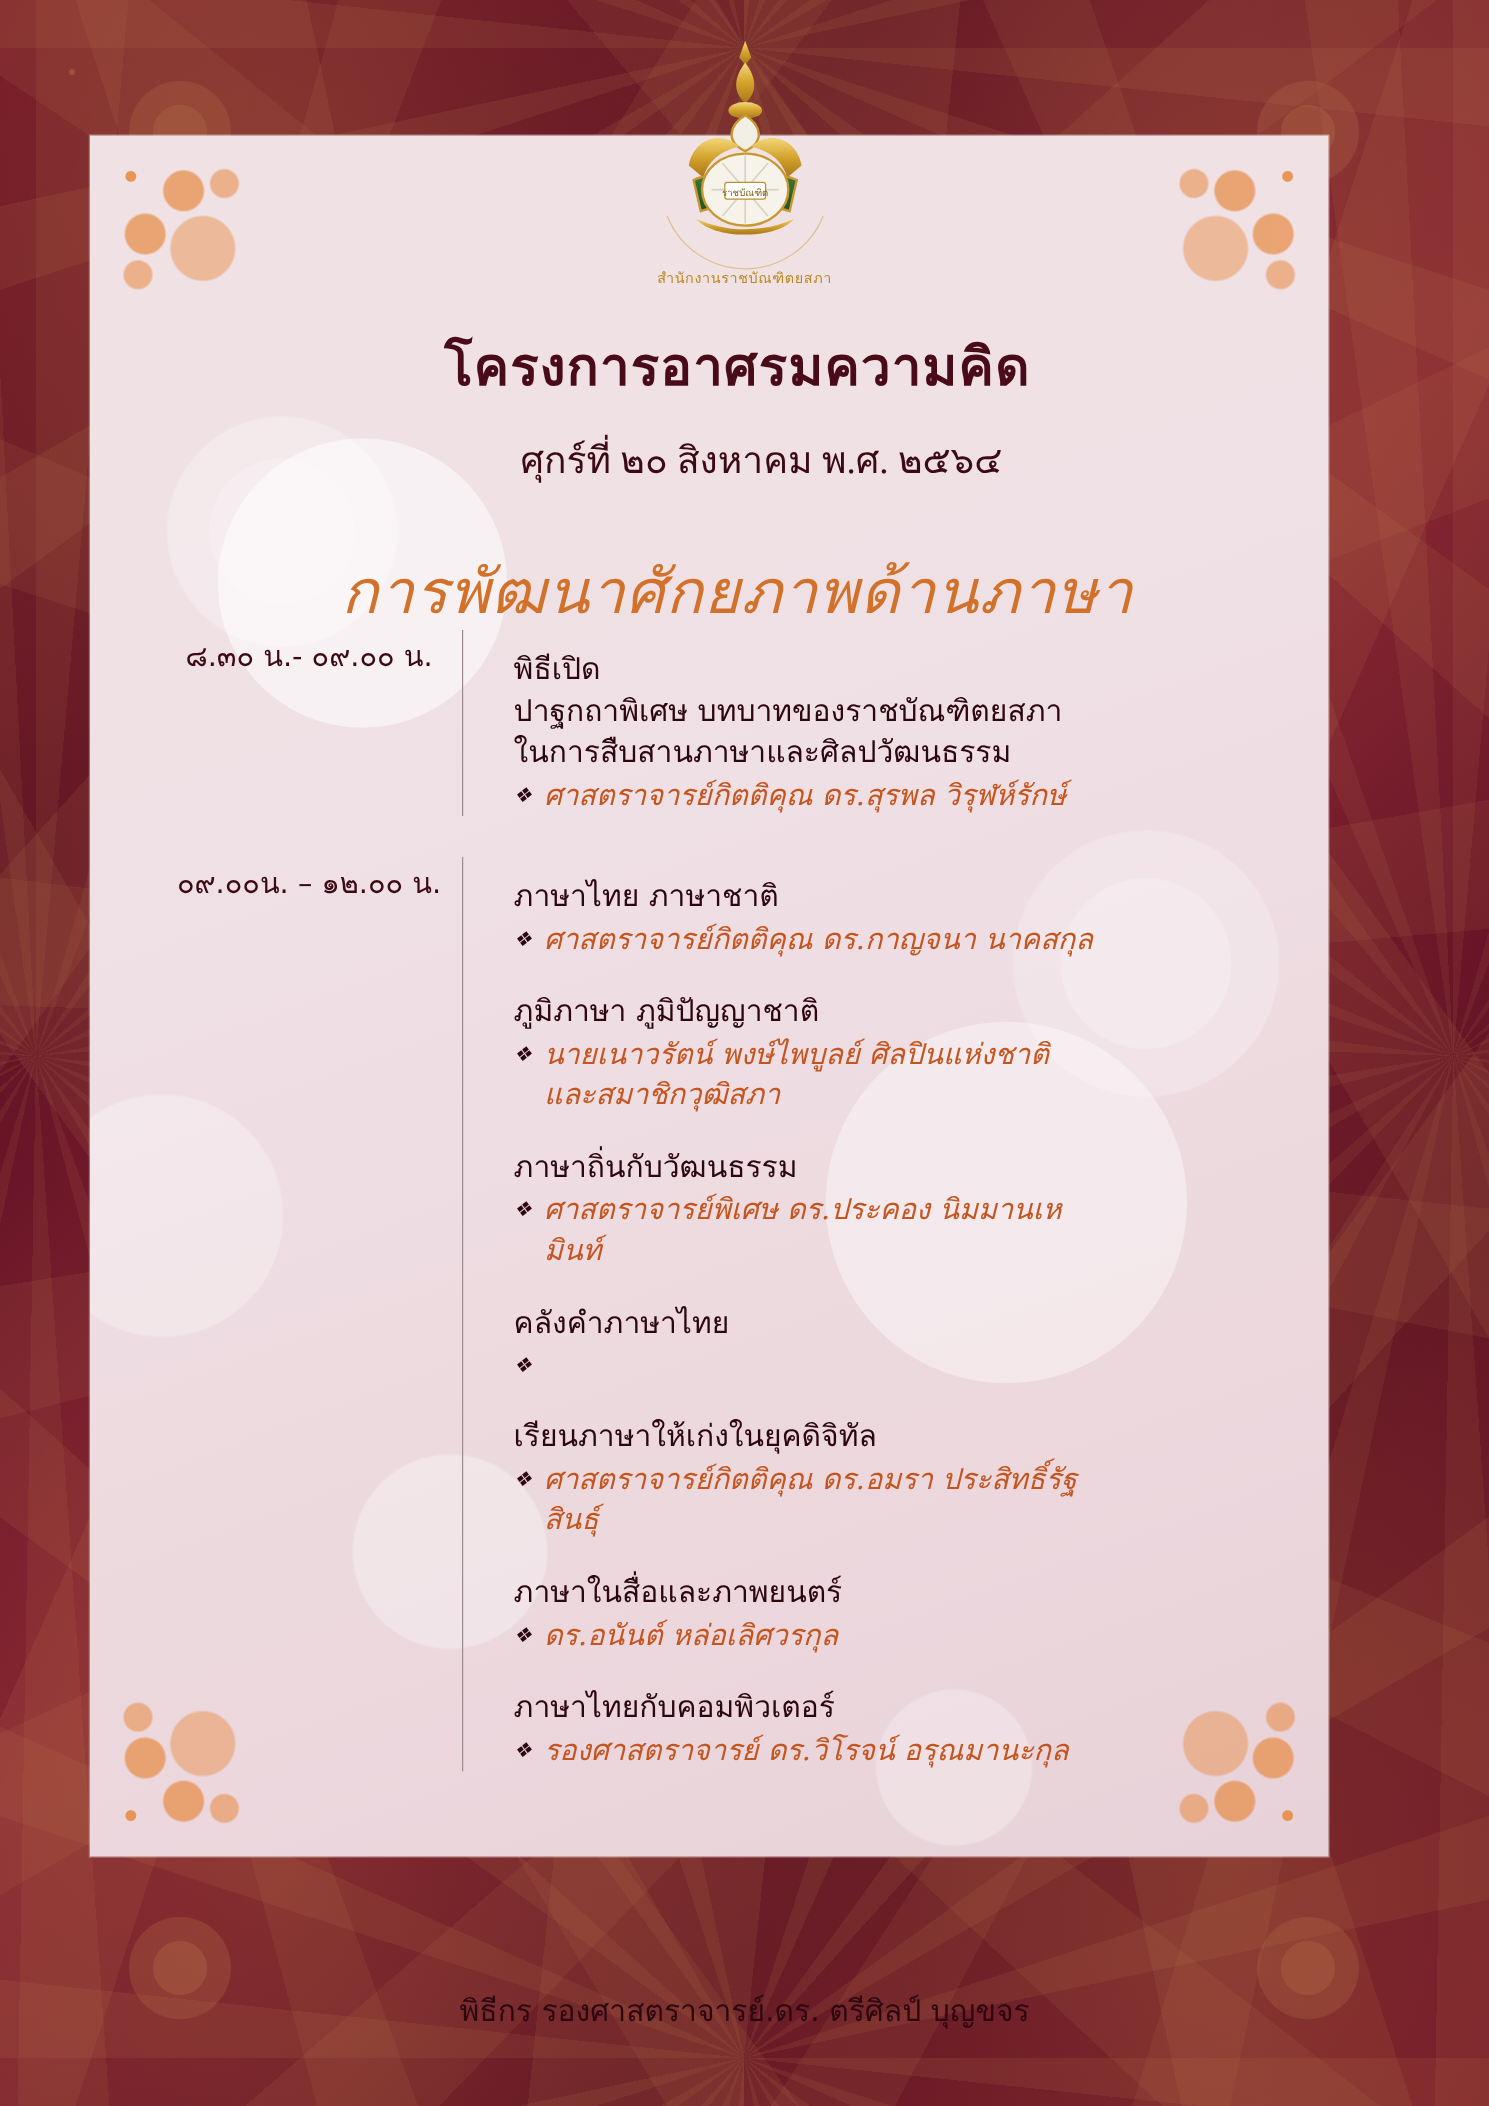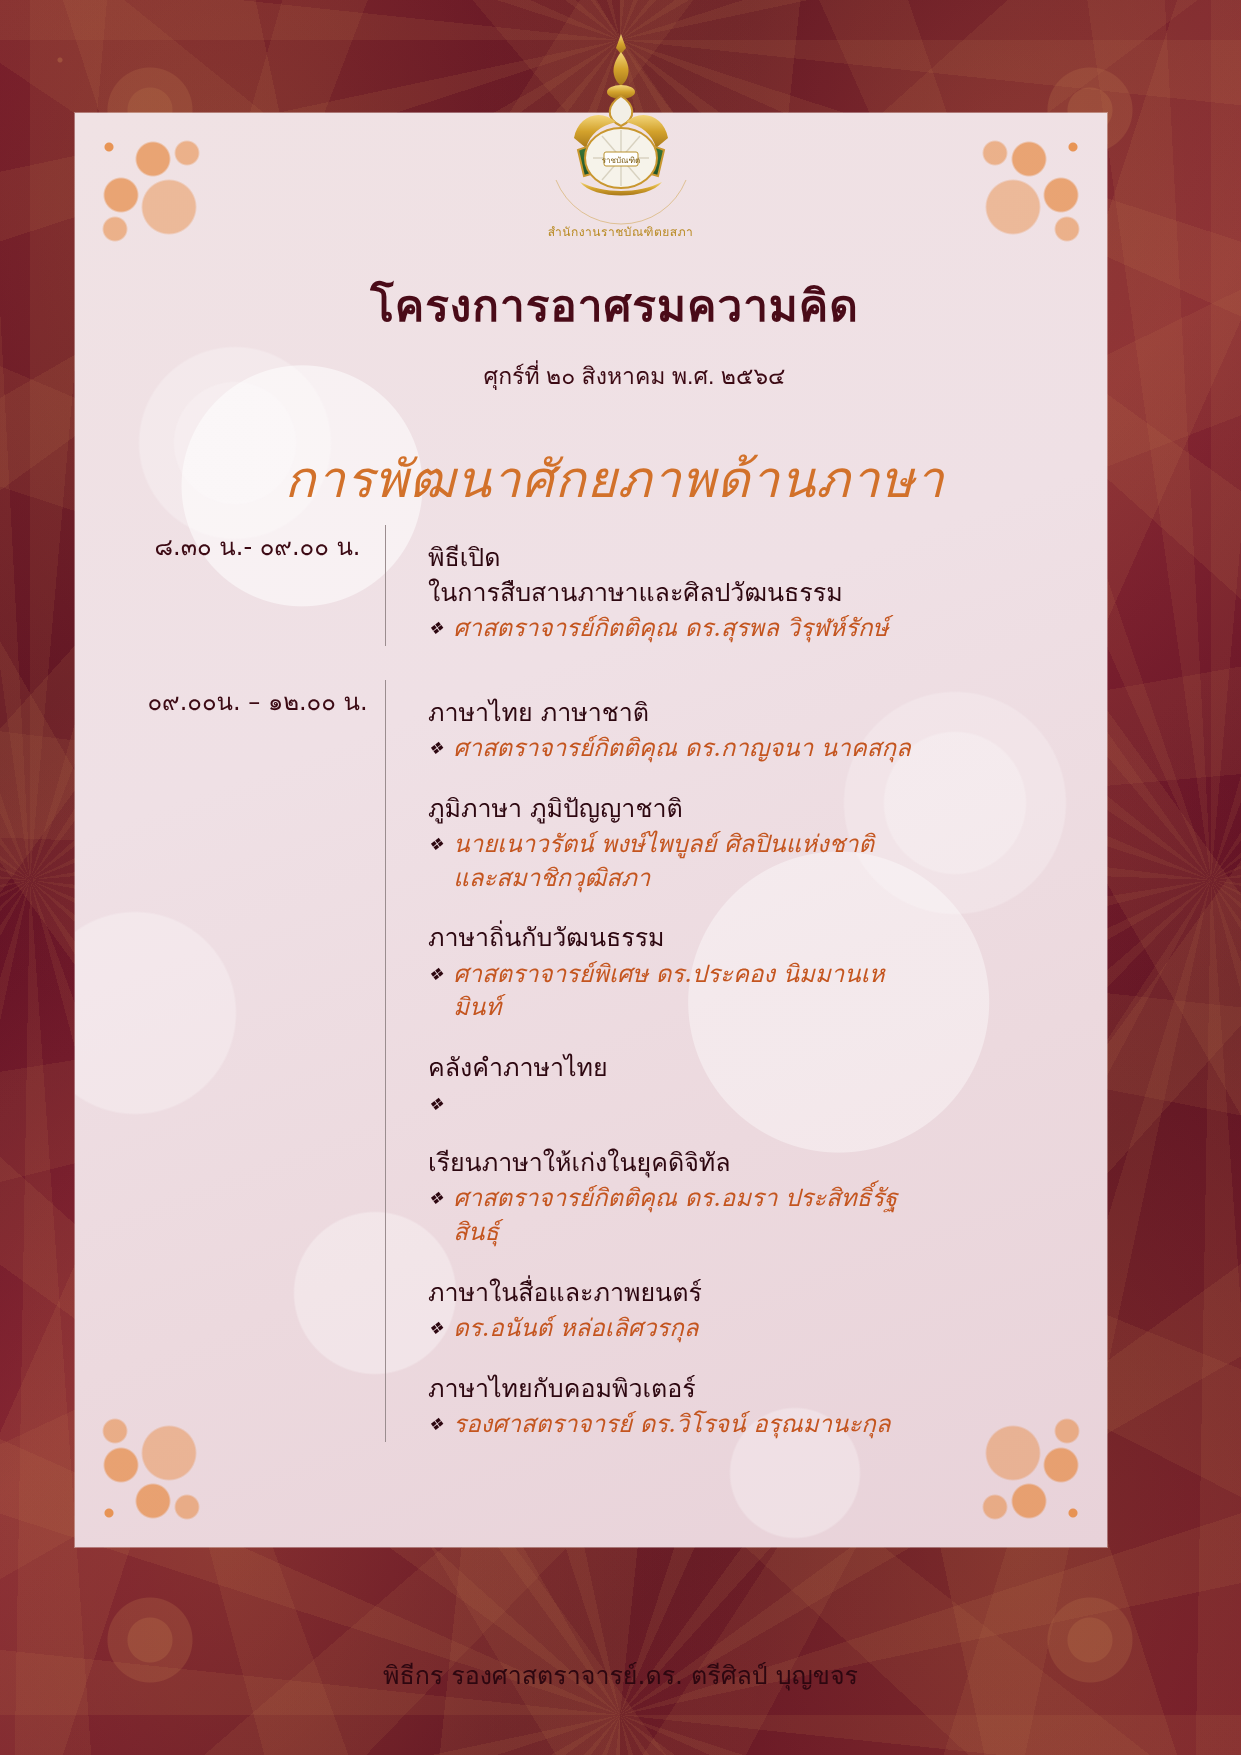--- a/index.html
+++ b/index.html
@@ -111,22 +111,22 @@
   .title-block { position: absolute; left: 0; right: 12px; top: 270px; text-align: center; }
   .main-title {
     font-family: "DejaVu Serif", serif;
     font-size: 44px;
     font-weight: bold;
     color: #4a0b18;
     letter-spacing: 1px;
     margin: 0 0 18px 0;
   }
   .sub-date {
-    font-family: Liberation Sans, sans-serif;
-    font-size: 23px;
+    font-family: Liberation Serif, serif;
+    font-size: 31px;
     color: #3c0a14;
     margin: 0;
     padding-left: 40px;
   }
   .topic {
     margin-top: 44px;
     font-family: "DejaVu Serif", serif;
     font-style: italic;
     font-size: 51px;
     color: #d2712a;
@@ -248,20 +248,21 @@
   </div>
 
   <div class="schedule">
 
     <div class="rowgroup" style="margin-bottom:34px;">
       <div class="timecol">๘.๓๐ น.-  ๐๙.๐๐ น.</div>
       <div class="divider"></div>
       <div class="detailcol">
         <div class="block">
           <p class="item-head">พิธีเปิด</p>
+          <p class="item-head">ปาฐกถาพิเศษ บทบาทของราชบัณฑิตยสภา</p>
           <p class="item-head">ในการสืบสานภาษาและศิลปวัฒนธรรม</p>
           <p class="speaker">
             <span class="bullet">❖</span>
             <span class="sp-text">ศาสตราจารย์กิตติคุณ ดร.สุรพล วิรุฬห์รักษ์</span>
           </p>
         </div>
       </div>
     </div>
 
     <div class="rowgroup">

